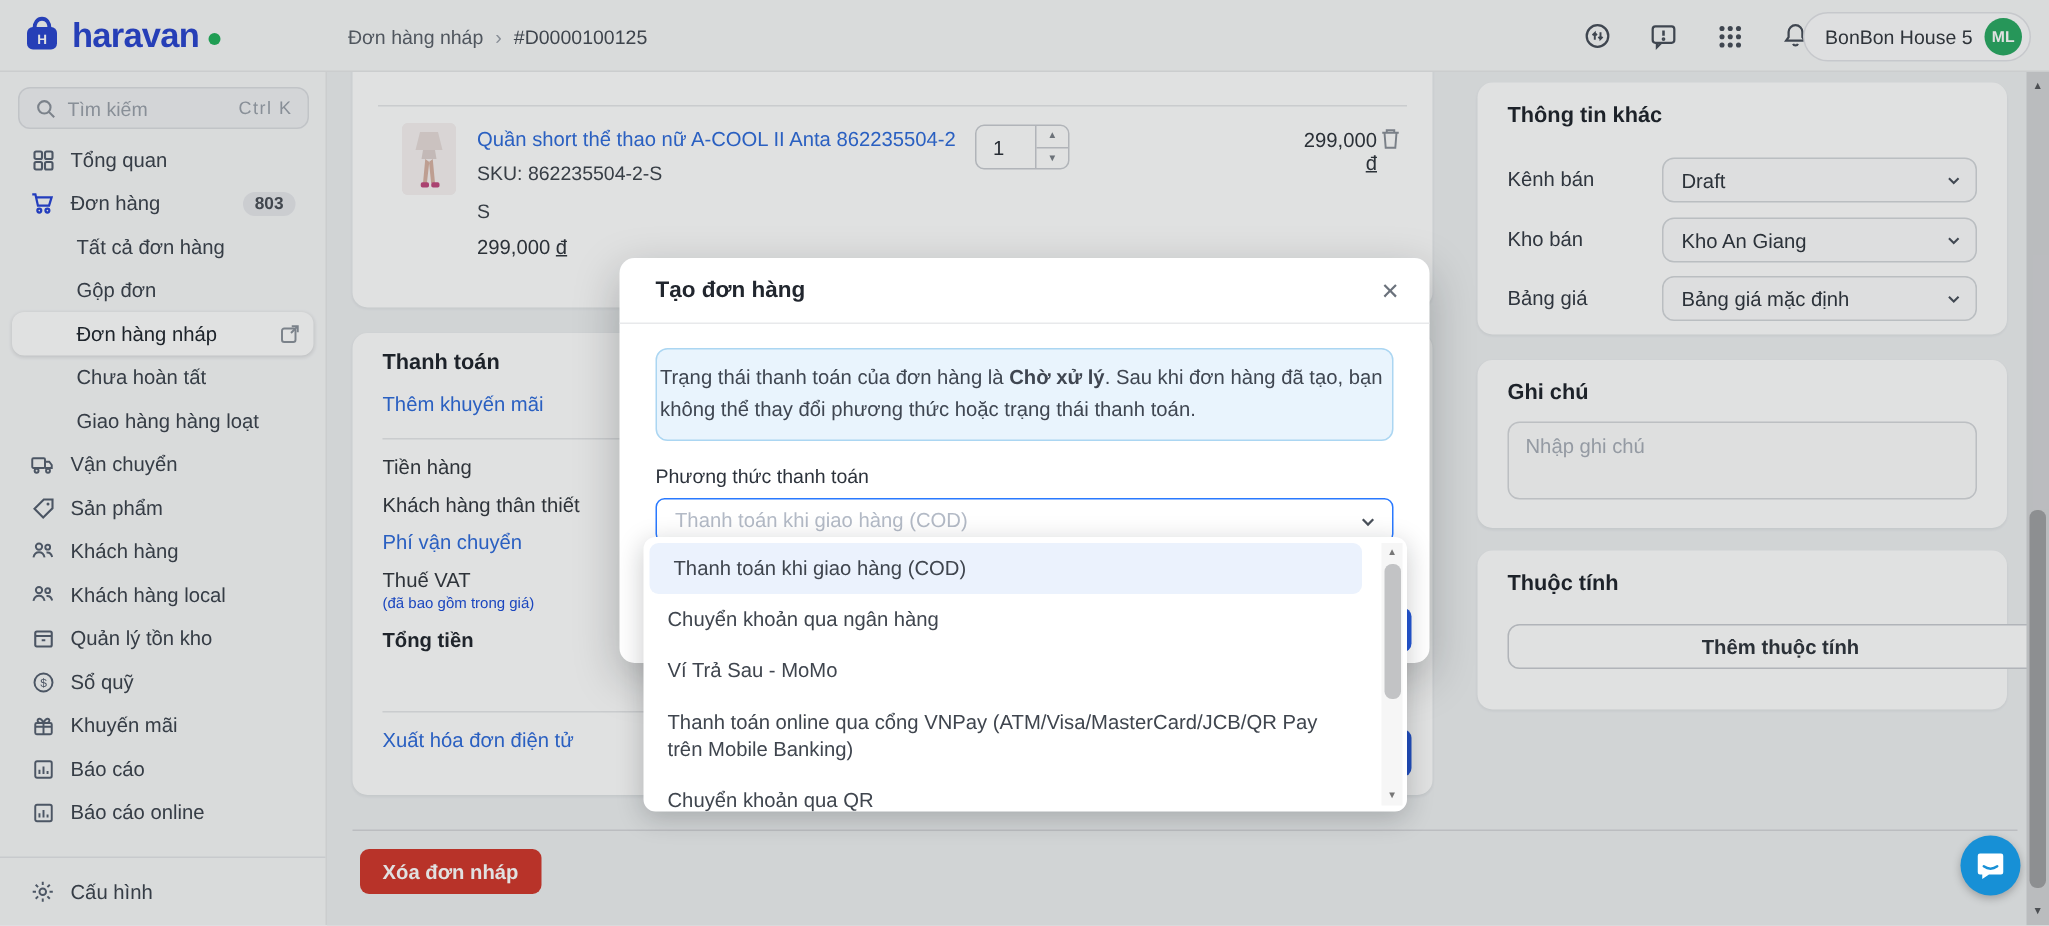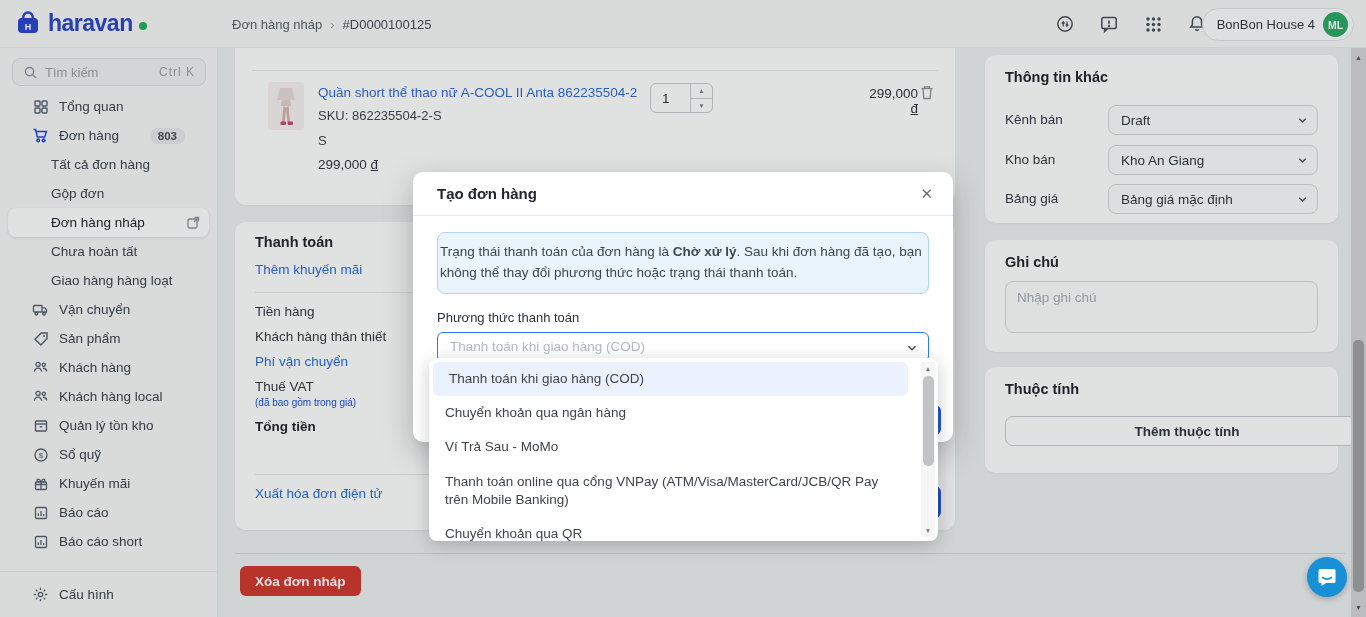--- a/index.html
+++ b/index.html
@@ -21,21 +21,21 @@
   .account-pill { position:absolute; right:12px; top:8px; height:33px; border:1px solid #e2e3e7; background:#fdfdfe; border-radius:17px; display:flex; align-items:center; gap:8px; padding:0 5px 0 14px; cursor:pointer; }
   .account-name { font-size:13px; color:#33383f; }
   .avatar { width:25px; height:25px; border-radius:50%; background:#2aa963; color:#fff; font-size:10.5px; font-weight:700; display:flex; align-items:center; justify-content:center; }
 
   
   .sidebar { position:absolute; left:0; top:48px; width:218px; height:569px; background:#f7f8f9; border-right:1px solid #e7e8ea; z-index:2; }
   .search-box { position:absolute; left:12px; top:10px; width:194px; height:28px; border:1px solid #dcdee2; background:#f1f2f4; border-radius:8px; display:flex; align-items:center; padding:0 10px; gap:7px; cursor:text; }
   .search-ph { color:#9aa1ab; font-size:13px; flex:1; }
   .search-kbd { color:#9aa1ab; font-size:12px; letter-spacing:1px; }
   .nav { position:absolute; left:0; top:44px; right:0; }
-  .nav-item { height:29px; display:flex; align-items:center; gap:10px; padding:0 32px; font-size:13.5px; color:#3c434d; cursor:pointer; }
+  .nav-item { height:29px; display:flex; align-items:center; gap:10px; padding:0 20px; font-size:13.5px; color:#3c434d; cursor:pointer; }
   .nav-item .ni-icon { width:17px; height:17px; flex:0 0 17px; display:flex; align-items:center; justify-content:center; }
   .nav-item.sub { padding-left:51px; }
   .nav-item.active { background:#ffffff; margin:0 8px; padding-left:43px; padding-right:8px; border-radius:8px; box-shadow:0 1px 3px rgba(20,24,31,.14); color:#20262e; }
   .badge { margin-left:auto; background:#e7e8ec; color:#4a4f57; font-size:11.5px; font-weight:700; border-radius:10px; padding:2px 8px; }
   .open-ic { margin-left:auto; }
   .side-footer { position:absolute; left:0; right:0; bottom:0; height:46px; border-top:1px solid #e4e5e8; }
   .side-footer .nav-item { margin-top:8px; }
 
   
   .main { position:absolute; left:218px; top:48px; width:1148px; height:569px; overflow:hidden; }
@@ -168,21 +168,21 @@
         </svg>
     </span>
     <span class="tb-icon">
       <svg width="20" height="20" viewBox="0 0 20 20" fill="none" stroke="#474e59" stroke-width="1.5">
           <path d="M10 2.8a4.6 4.6 0 0 0-4.6 4.6v3.4L3.8 13h12.4l-1.6-2.2V7.4A4.6 4.6 0 0 0 10 2.8z"></path>
           <path d="M8.4 15.2a1.7 1.7 0 0 0 3.2 0"></path>
         </svg>
     </span>
   </div>
   <div class="account-pill">
-    <span class="account-name">BonBon House 4</span>
+    <span class="account-name">BonBon House 5</span>
     <span class="avatar">ML</span>
   </div>
 </div>
 
 <div class="sidebar">
   <div class="search-box">
     <span>
       <svg width="15" height="15" viewBox="0 0 16 16" fill="none" stroke="#8b929c" stroke-width="1.5">
           <circle cx="7" cy="7" r="4.4"></circle>
           <path d="M10.4 10.4 14 14"></path>
@@ -316,21 +316,21 @@
         </span>
       <span>Báo cáo</span>
     </div>
     <div class="nav-item">
       <span class="ni-icon">
           <svg width="16" height="16" viewBox="0 0 16 16" fill="none" stroke="#566070" stroke-width="1.3">
             <rect x="2.5" y="2.5" width="11" height="11" rx="1.2"></rect>
             <path d="M5.3 11V8.2M8 11V6M10.7 11V9"></path>
           </svg>
         </span>
-      <span>Báo cáo short</span>
+      <span>Báo cáo online</span>
     </div>
   </div>
   <div class="side-footer">
     <div class="nav-item">
       <span class="ni-icon">
           <svg width="17" height="17" viewBox="0 0 17 17" fill="none" stroke="#566070" stroke-width="1.3">
             <circle cx="8.5" cy="8.5" r="2.2"></circle>
             <path d="M8.5 1.8v2.2M8.5 13v2.2M1.8 8.5h2.2M13 8.5h2.2M3.8 3.8l1.6 1.6M11.6 11.6l1.6 1.6M13.2 3.8l-1.6 1.6M5.4 11.6l-1.6 1.6"></path>
           </svg>
         </span>

